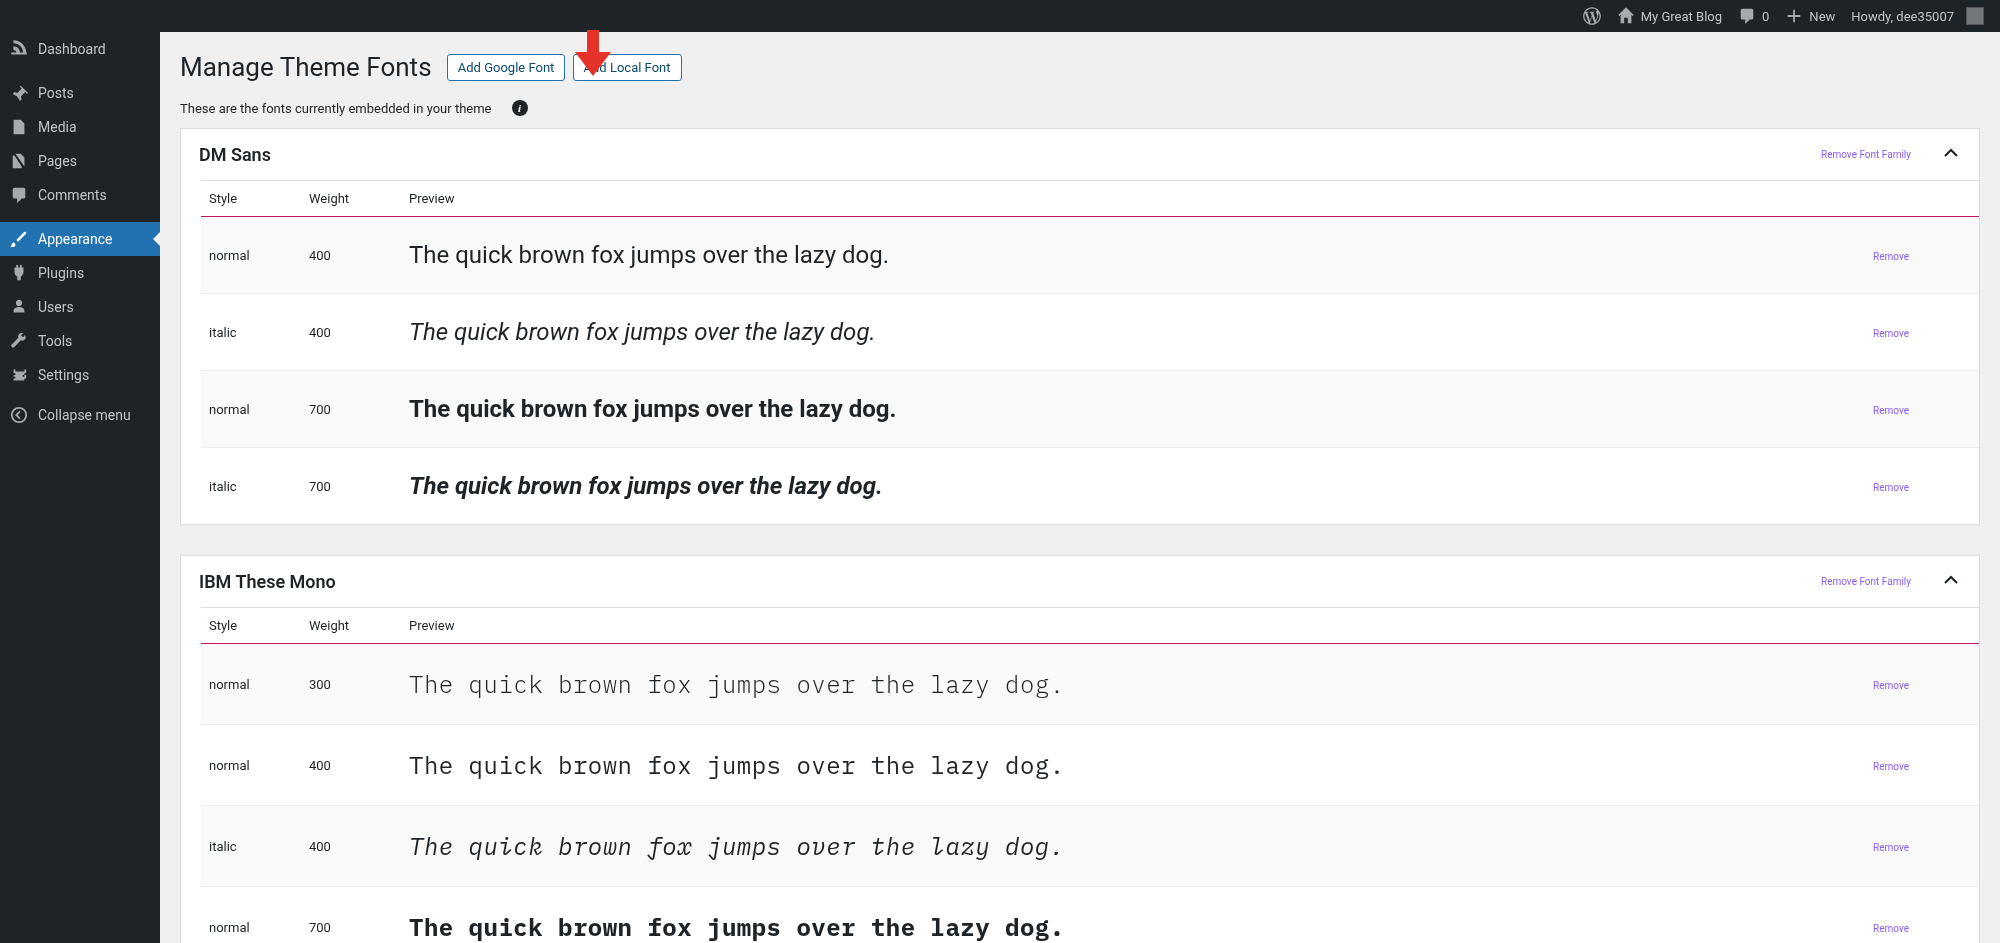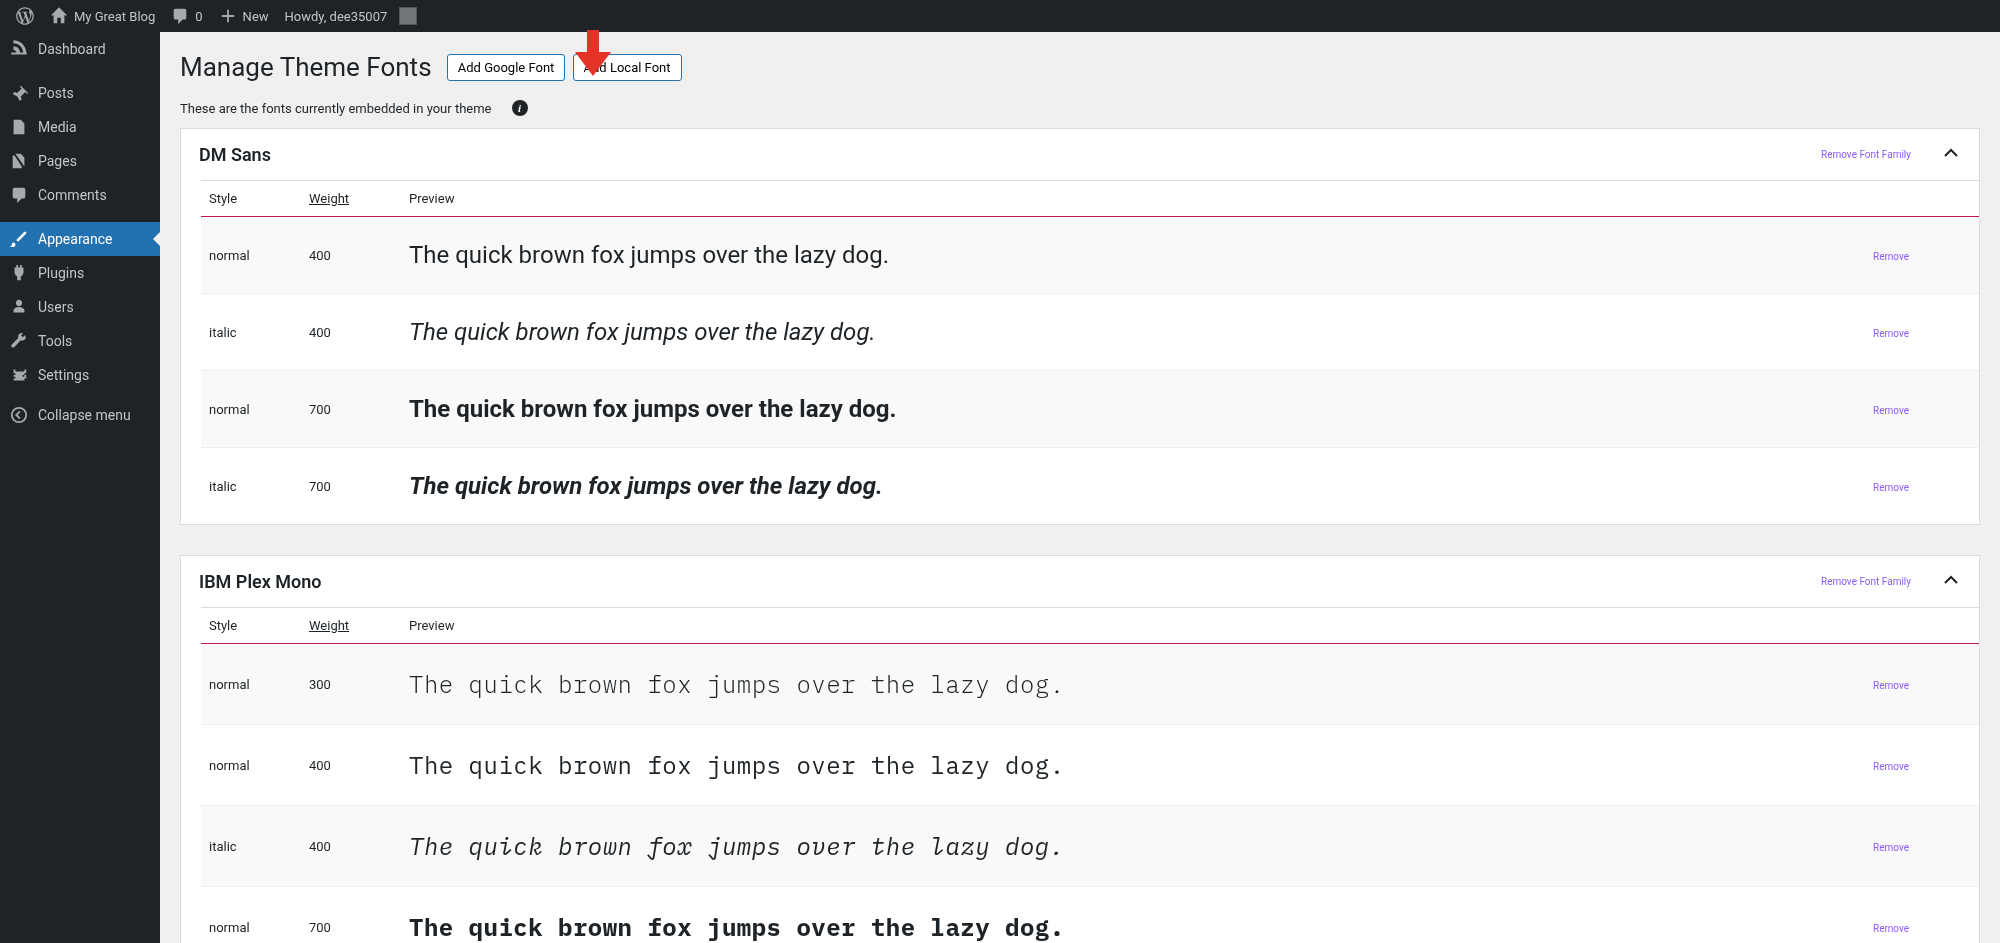--- a/index.html
+++ b/index.html
@@ -1,19 +1,19 @@
 <!DOCTYPE html>
 <html><head>
 <meta charset="utf-8">
 <style>
   * { margin: 0; padding: 0; box-sizing: border-box; font-family: -apple-system, BlinkMacSystemFont, "Segoe UI", Roboto, sans-serif; }
   body { background: #f0f0f1; color: #1d2327; font-size: 13px; }
 
   
-  .adminbar { background: #1d2327; color: #c3c4c7; height: 32px; display: flex; align-items: center; justify-content: flex-start; padding: 12px 8px; font-size: 13px; }
+  .adminbar { background: #1d2327; color: #c3c4c7; height: 32px; display: flex; align-items: center; justify-content: flex-end; padding: 12px 8px; font-size: 13px; }
   .adminbar-left, .adminbar-right { display: flex; align-items: center; height: 100%; }
   .adminbar-item { display: flex; align-items: center; padding: 0 8px; height: 100%; cursor: pointer; gap: 6px; }
   .adminbar-item svg { width: 18px; height: 18px; fill: #a7aaad; }
   .adminbar-right .avatar { width: 18px; height: 18px; background: #72777c; margin-left: 6px; border: 1px solid #555; }
 
   
   .wrap { display: flex; min-height: calc(100vh - 32px); }
 
   
   .sidebar { width: 160px; background: #1d2327; color: #c3c4c7; font-size: 14px; }
@@ -25,40 +25,40 @@
   .submenu { background: #2c3338; padding: 7px 0; }
   .submenu-item { padding: 6px 12px; color: #c3c4c7; font-size: 13px; cursor: pointer; }
   .submenu-item.active { color: #fff; font-weight: 600; }
   .badge { background: #d63638; color: #fff; font-size: 10px; padding: 1px 6px; border-radius: 8px; margin-left: 4px; }
 
   
   .main { flex: 1; padding: 20px 20px 40px 20px; position: relative; }
   .arrow { position: absolute; top: -2px; left: 415px; }
   .arrow svg { width: 36px; height: 46px; fill: #e6332a; }
   h1 { font-size: 26px; font-weight: 400; display: inline-block; margin-right: 8px; }
-  .page-title-action { display: inline-block; border: 1px solid #2271b1; color: #000000; background: #fff; padding: 5px 10px; font-size: 13px; border-radius: 3px; cursor: pointer; margin-left: 4px; vertical-align: 4px; }
+  .page-title-action { display: inline-block; border: 1px solid #2271b1; color: #0c4a6e; background: #fff; padding: 5px 10px; font-size: 13px; border-radius: 3px; cursor: pointer; margin-left: 4px; vertical-align: 4px; }
   .desc { margin-top: 18px; margin-bottom: 12px; font-size: 13px; color: #1d2327; display: flex; align-items: center; gap: 20px; }
   .info-icon { width: 16px; height: 16px; background: #1d2327; color: #fff; border-radius: 50%; display: inline-flex; align-items: center; justify-content: center; font-size: 11px; font-weight: 700; font-style: italic; font-family: serif; }
 
   
   .font-card { background: #fff; border: 1px solid #dcdcde; margin-bottom: 30px; }
   .font-card-header { display: flex; align-items: center; justify-content: space-between; padding: 14px 18px; }
   .font-family-name { font-size: 18px; font-weight: 600; }
   .font-card-header .right { display: flex; align-items: center; gap: 30px; }
   .link-delete { color: #8b5cf6; cursor: pointer; font-size: 10px; margin-left: 7px; }
   .chevron { cursor: pointer; }
   .chevron svg { width: 20px; height: 20px; fill: #1d2327; }
 
   .variants-table { width: calc(100% - 20px); margin-left: 20px; border-collapse: collapse; }
   .variants-table th { text-align: left; font-weight: 400; font-size: 13px; padding: 10px 8px; border-top: 1px solid #dcdcde; border-bottom: 1px solid #be185d; }
   .variants-table td { padding: 24px 8px; border-bottom: 1px solid #eee; font-size: 13px; }
   .variants-table tr:last-child td { border-bottom: none; }
   .variants-table tr.variant:nth-child(odd) td { background: #f9f9f9; }
   .col-style { width: 100px; }
-  .col-weight { width: 100px; text-decoration: underline; }
+  .col-weight { width: 100px; }
   .col-remove { width: 120px; text-align: left; }
   .preview-text { font-size: 24px; }
   .fw300 { font-weight: 300; }
   .fw400 { font-weight: 400; }
   .fw700 { font-weight: 700; }
   .italic { font-style: italic; }
   .mono .preview-text { font-family: "IBM Plex Mono", ui-monospace, Menlo, Consolas, monospace; letter-spacing: 0.5px; }
   .remove-cell { padding-right: 70px !important; text-align: right; }
 </style>
 </head>
@@ -236,21 +236,21 @@
             <td><span class="preview-text fw700 italic">The quick brown fox jumps over the lazy dog.</span></td>
             <td class="remove-cell"><span class="link-delete">Remove</span></td>
           </tr>
         </tbody>
       </table>
     </div>
 
     
     <div class="font-card mono">
       <div class="font-card-header">
-        <div class="font-family-name">IBM Plex Mono</div>
+        <div class="font-family-name">IBM These Mono</div>
         <div class="right">
           <span class="link-delete">Remove Font Family</span>
           <span class="chevron">
             <svg viewBox="0 0 20 20">
                 <path d="M4 13l6-6 6 6" fill="none" stroke="#1d2327" stroke-width="2"></path>
               </svg>
           </span>
         </div>
       </div>
       <table class="variants-table">

